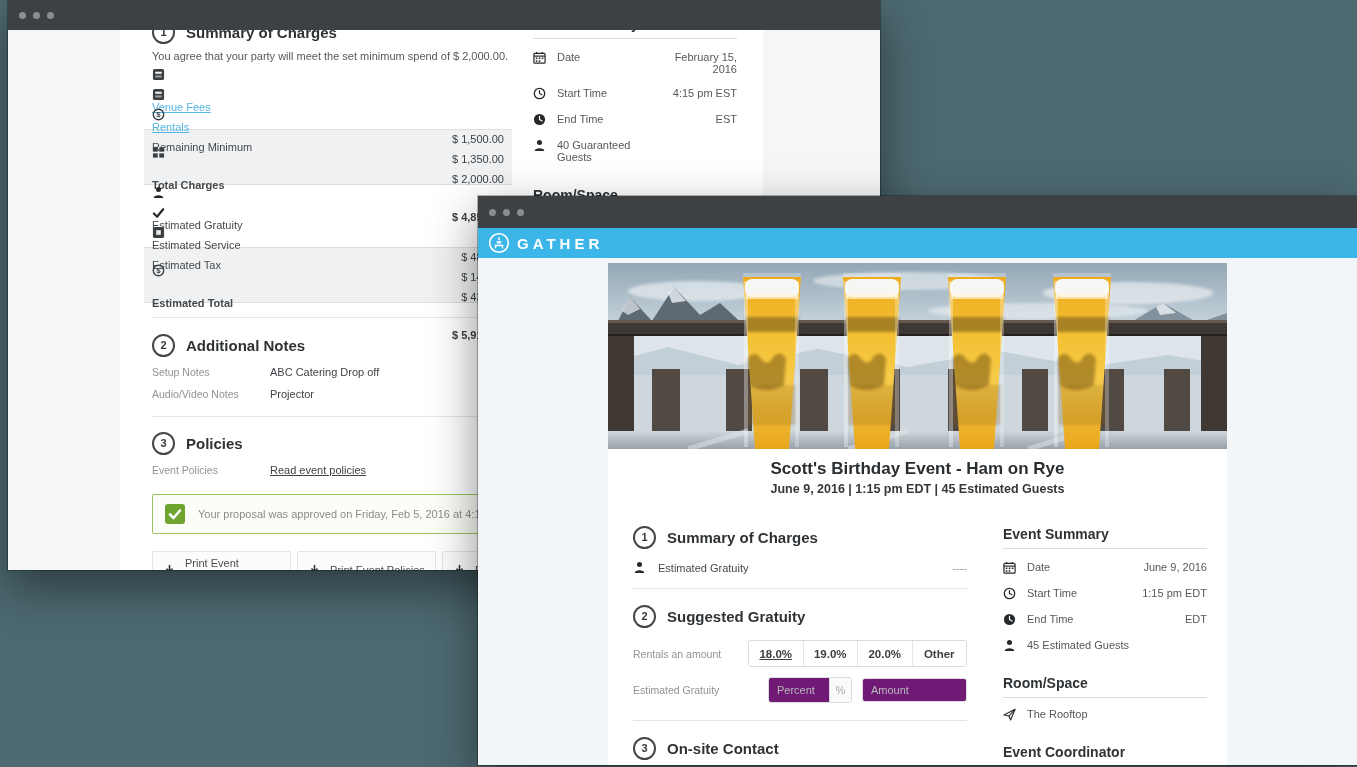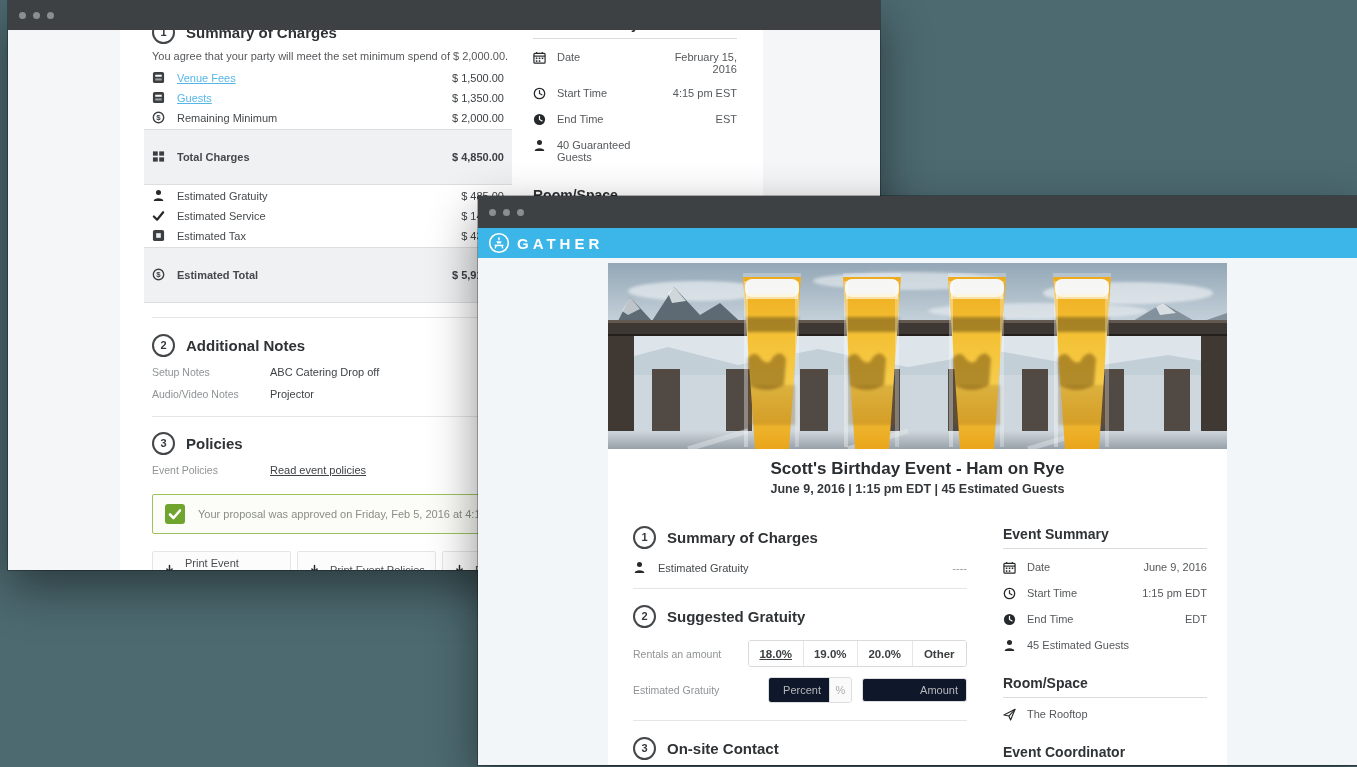--- a/index.html
+++ b/index.html
@@ -17,21 +17,21 @@
   .circ{width:19px;height:19px;min-width:19px;border:2px solid #43474a;border-radius:50%;
     display:inline-flex;align-items:center;justify-content:center;font-size:11px;font-weight:bold;color:#35393c;}
   .sect{font-size:15px;font-weight:bold;color:#2f3336;}
   
   #w1{left:8px;top:0;width:872px;height:570px;}
   #w1 .wbody{top:30px;background:#f5f6f7;}
   #w1 .card{left:112px;top:0;width:643px;height:100%;}
   .main1{position:absolute;left:32px;top:0;width:352px;}
   .intro{margin-top:7px;font-size:11px;color:#55585b;white-space:nowrap;}
   .charges{margin-top:6px;}
-  .crow{display:flex;align-items:center;gap:11px;height:20px;font-size:11px;color:#45494c;}
+  .crow{display:flex;align-items:flex-start;gap:20px;height:20px;font-size:11px;color:#45494c;flex-direction:column;}
   .crow.hl{background:#f0f1f2;border-top:1px solid #dcdedf;border-bottom:1px solid #dcdedf;
     height:22px;margin:1px -8px;padding:16px 8px;}
   .camt{margin-left:auto;color:#3c4043;}
   .cic{width:14px;height:14px;display:inline-flex;}
   .cic svg{width:13px;height:13px;}
   .nrow{display:flex;margin-top:10px;font-size:11px;}
   .nlab{width:118px;min-width:118px;color:#909395;font-size:10.5px;}
   .nval{color:#3f4347;}
   .banner{margin-top:18px;width:428px;border:1px solid #9cc35c;background:#fcfdf8;border-radius:2px;
     display:flex;align-items:center;gap:13px;padding:9px 12px;box-sizing:border-box;}
@@ -73,22 +73,22 @@
   .main2 .sech{margin-top:16px;}
   .frow{display:flex;align-items:center;margin-top:13px;}
   .flab{font-size:10.5px;color:#909395;}
   .seg{margin-left:auto;display:flex;width:219px;border:1px solid #d8dadb;border-radius:3px;
     overflow:hidden;background:#fff;box-sizing:border-box;}
   .seg button{flex:1;height:25px;border:0;border-left:1px solid #e4e6e7;background:#fff;
     font-family:"Liberation Sans",sans-serif;font-size:11.5px;font-weight:bold;color:#3c4043;cursor:pointer;}
   .seg button:first-child{border-left:0;text-decoration:underline;}
   .inwrap{margin-left:auto;display:flex;align-items:center;}
   .pctwrap{display:flex;border:1px solid #dcdedf;border-radius:3px;overflow:hidden;}
-  .din{height:24px;border:0;background:#0f172a;font-family:"Liberation Sans",sans-serif;font-size:11px;
-    color:#b6b9bb;text-align:right;padding:0 8px;box-sizing:border-box;}
+  .din{height:24px;border:0;background:#701a75;font-family:"Liberation Sans",sans-serif;font-size:11px;
+    color:#b6b9bb;text-align:left;padding:0 8px;box-sizing:border-box;}
   .din::placeholder{color:#b6b9bb;}
   input.pct{width:60px;}
   .pcts{width:21px;height:24px;border-left:1px solid #dcdedf;background:#fafafa;color:#a9acae;
     display:flex;align-items:center;justify-content:center;font-size:11px;}
   input.amt{width:105px;border:1px solid #dcdedf;border-radius:3px;margin-left:10px;}
   .sb2 .shead2{margin-top:22px;font-size:14px;font-weight:bold;color:#2f3336;
     border-bottom:1px solid #d9dbdc;padding-bottom:6px;}
 </style>
 </head>
 <body>
@@ -181,21 +181,21 @@
               </span>
             <span class="link">Venue Fees</span>
             <span class="camt">$ 1,500.00</span>
           </div>
           <div class="crow">
             <span class="cic">
                 <svg viewBox="0 0 14 14">
                   <use href="#i-invoice"></use>
                 </svg>
               </span>
-            <span class="link">Guests</span>
+            <span class="link">Rentals</span>
             <span class="camt">$ 1,350.00</span>
           </div>
           <div class="crow">
             <span class="cic">
                 <svg viewBox="0 0 14 14">
                   <use href="#i-dollar"></use>
                 </svg>
               </span>
             <span>Remaining Minimum</span>
             <span class="camt">$ 2,000.00</span>

